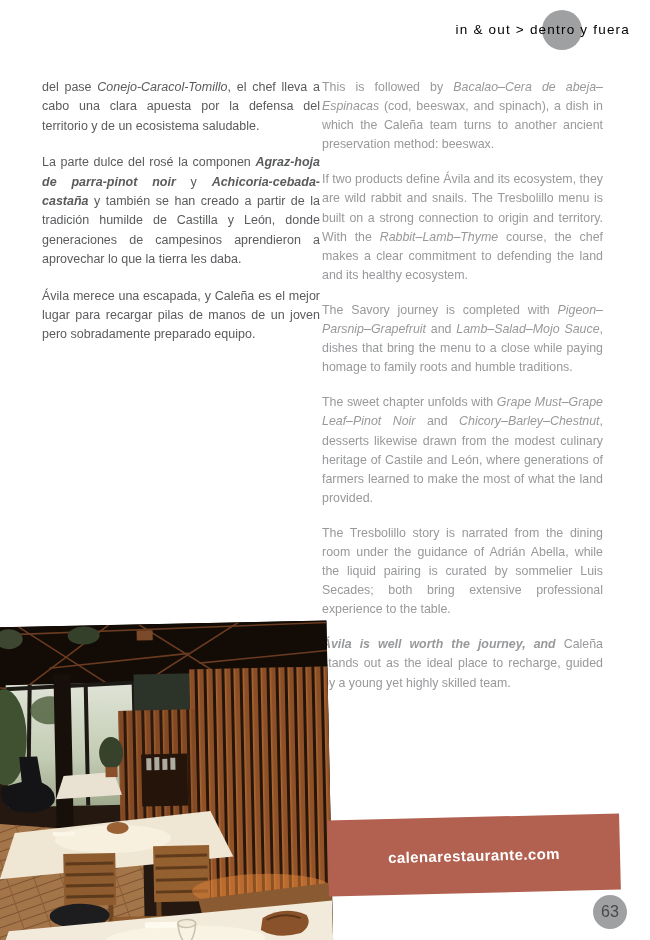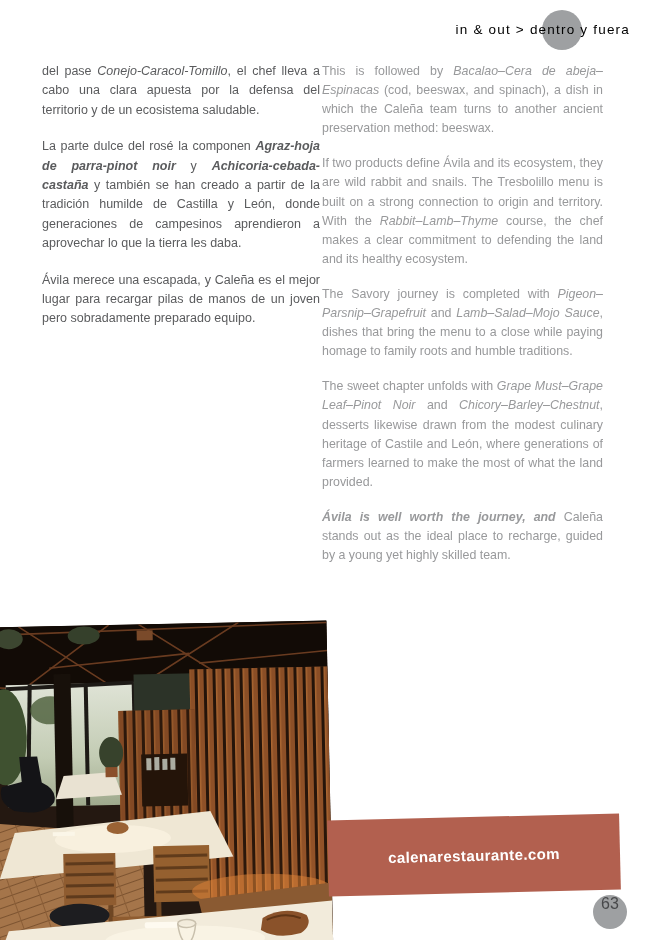--- a/index.html
+++ b/index.html
@@ -14,21 +14,21 @@
     position:absolute;left:210px;top:-4px;width:40px;height:40px;border-radius:50%;
     background:#9ea0a2;z-index:0;
   }
   .header-text{
     position:absolute;right:2px;top:8px;z-index:1;
     font-size:13.5px;font-weight:300;letter-spacing:1.2px;color:#000000;
     white-space:nowrap;
   }
   
   .col{position:absolute;top:62px;text-align:justify;}
-  .col p{margin:0 0 17px 0;}
+  .col p{margin:16px 0 17px 0;}
   .col-left{left:42px;width:278px;color:#5a5b5d;font-size:12.5px;line-height:19.4px;}
   .col-right{left:322px;width:281px;color:#98999b;font-size:12.4px;line-height:19.1px;}
   .col-right p{margin-bottom:16px;}
   .seg-i{font-style:italic;}
   .seg-bi{font-style:italic;font-weight:bold;}
   
   .photo{
     position:absolute;left:-8px;top:624px;width:338px;height:340px;
     transform:rotate(-1.2deg);overflow:hidden;background:#20160d;
   }
@@ -37,21 +37,21 @@
     position:absolute;left:328px;top:817px;width:292px;height:76px;
     transform:rotate(-1.4deg);
     display:flex;align-items:center;justify-content:center;
   }
   .banner-label{
     color:#ffffff;font-weight:bold;font-size:15px;letter-spacing:0.4px;
   }
   
   .pagenum{
     position:absolute;left:593px;top:895px;width:34px;height:34px;border-radius:50%;
-    background:#9ea0a2;display:flex;justify-content:center;
+    background:#9ea0a2;display:flex;align-items:center;justify-content:center;
     color:#48494b;font-size:16px;font-weight:300;
   }
 </style>
 </head>
 <body>
 
 <div class="page">
 
   <div class="header">
     <div class="header-circle"></div>
@@ -62,20 +62,21 @@
     <p><span>del pase </span><span class="seg-i">Conejo-Caracol-Tomillo</span><span>, el chef lleva a cabo una clara apuesta por la defensa del territorio y de un ecosistema saludable.</span></p>
     <p><span>La parte dulce del rosé la componen </span><span class="seg-bi">Agraz-hoja de parra-pinot noir</span><span> y </span><span class="seg-bi">Achicoria-cebada-castaña</span><span> y también se han creado a partir de la tradición humilde de Castilla y León, donde generaciones de campesinos aprendieron a aprovechar lo que la tierra les daba.</span></p>
     <p><span>Ávila merece una escapada, y Caleña es el mejor lugar para recargar pilas de manos de un joven pero sobradamente preparado equipo.</span></p>
   </div>
 
   <div class="col col-right">
     <p><span>This is followed by </span><span class="seg-i">Bacalao–Cera de abeja–Espinacas</span><span> (cod, beeswax, and spinach), a dish in which the Caleña team turns to another ancient preservation method: beeswax.</span></p>
     <p><span>If two products define Ávila and its ecosystem, they are wild rabbit and snails. The Tresbolillo menu is built on a strong connection to origin and territory. With the </span><span class="seg-i">Rabbit–Lamb–Thyme</span><span> course, the chef makes a clear commitment to defending the land and its healthy ecosystem.</span></p>
     <p><span>The Savory journey is completed with </span><span class="seg-i">Pigeon–Parsnip–Grapefruit</span><span> and </span><span class="seg-i">Lamb–Salad–Mojo Sauce</span><span>, dishes that bring the menu to a close while paying homage to family roots and humble traditions.</span></p>
     <p><span>The sweet chapter unfolds with </span><span class="seg-i">Grape Must–Grape Leaf–Pinot Noir</span><span> and </span><span class="seg-i">Chicory–Barley–Chestnut</span><span>, desserts likewise drawn from the modest culinary heritage of Castile and León, where generations of farmers learned to make the most of what the land provided.</span></p>
+    <p><span>The Tresbolillo story is narrated from the dining room under the guidance of Adrián Abella, while the liquid pairing is curated by sommelier Luis Secades; both bring extensive professional experience to the table.</span></p>
     <p><span class="seg-bi">Ávila is well worth the journey, and</span><span> Caleña stands out as the ideal place to recharge, guided by a young yet highly skilled team.</span></p>
   </div>
 
   <div class="photo">
     <svg width="338" height="340" viewBox="0 0 338 340" xmlns="http://www.w3.org/2000/svg">
       <defs>
         <linearGradient id="winGrad" x1="0" y1="0" x2="0" y2="1">
           <stop offset="0" stop-color="#dfe3d6"></stop>
             <stop offset="0.6" stop-color="#c3ccb4"></stop>
             <stop offset="1" stop-color="#9fa98d"></stop>

